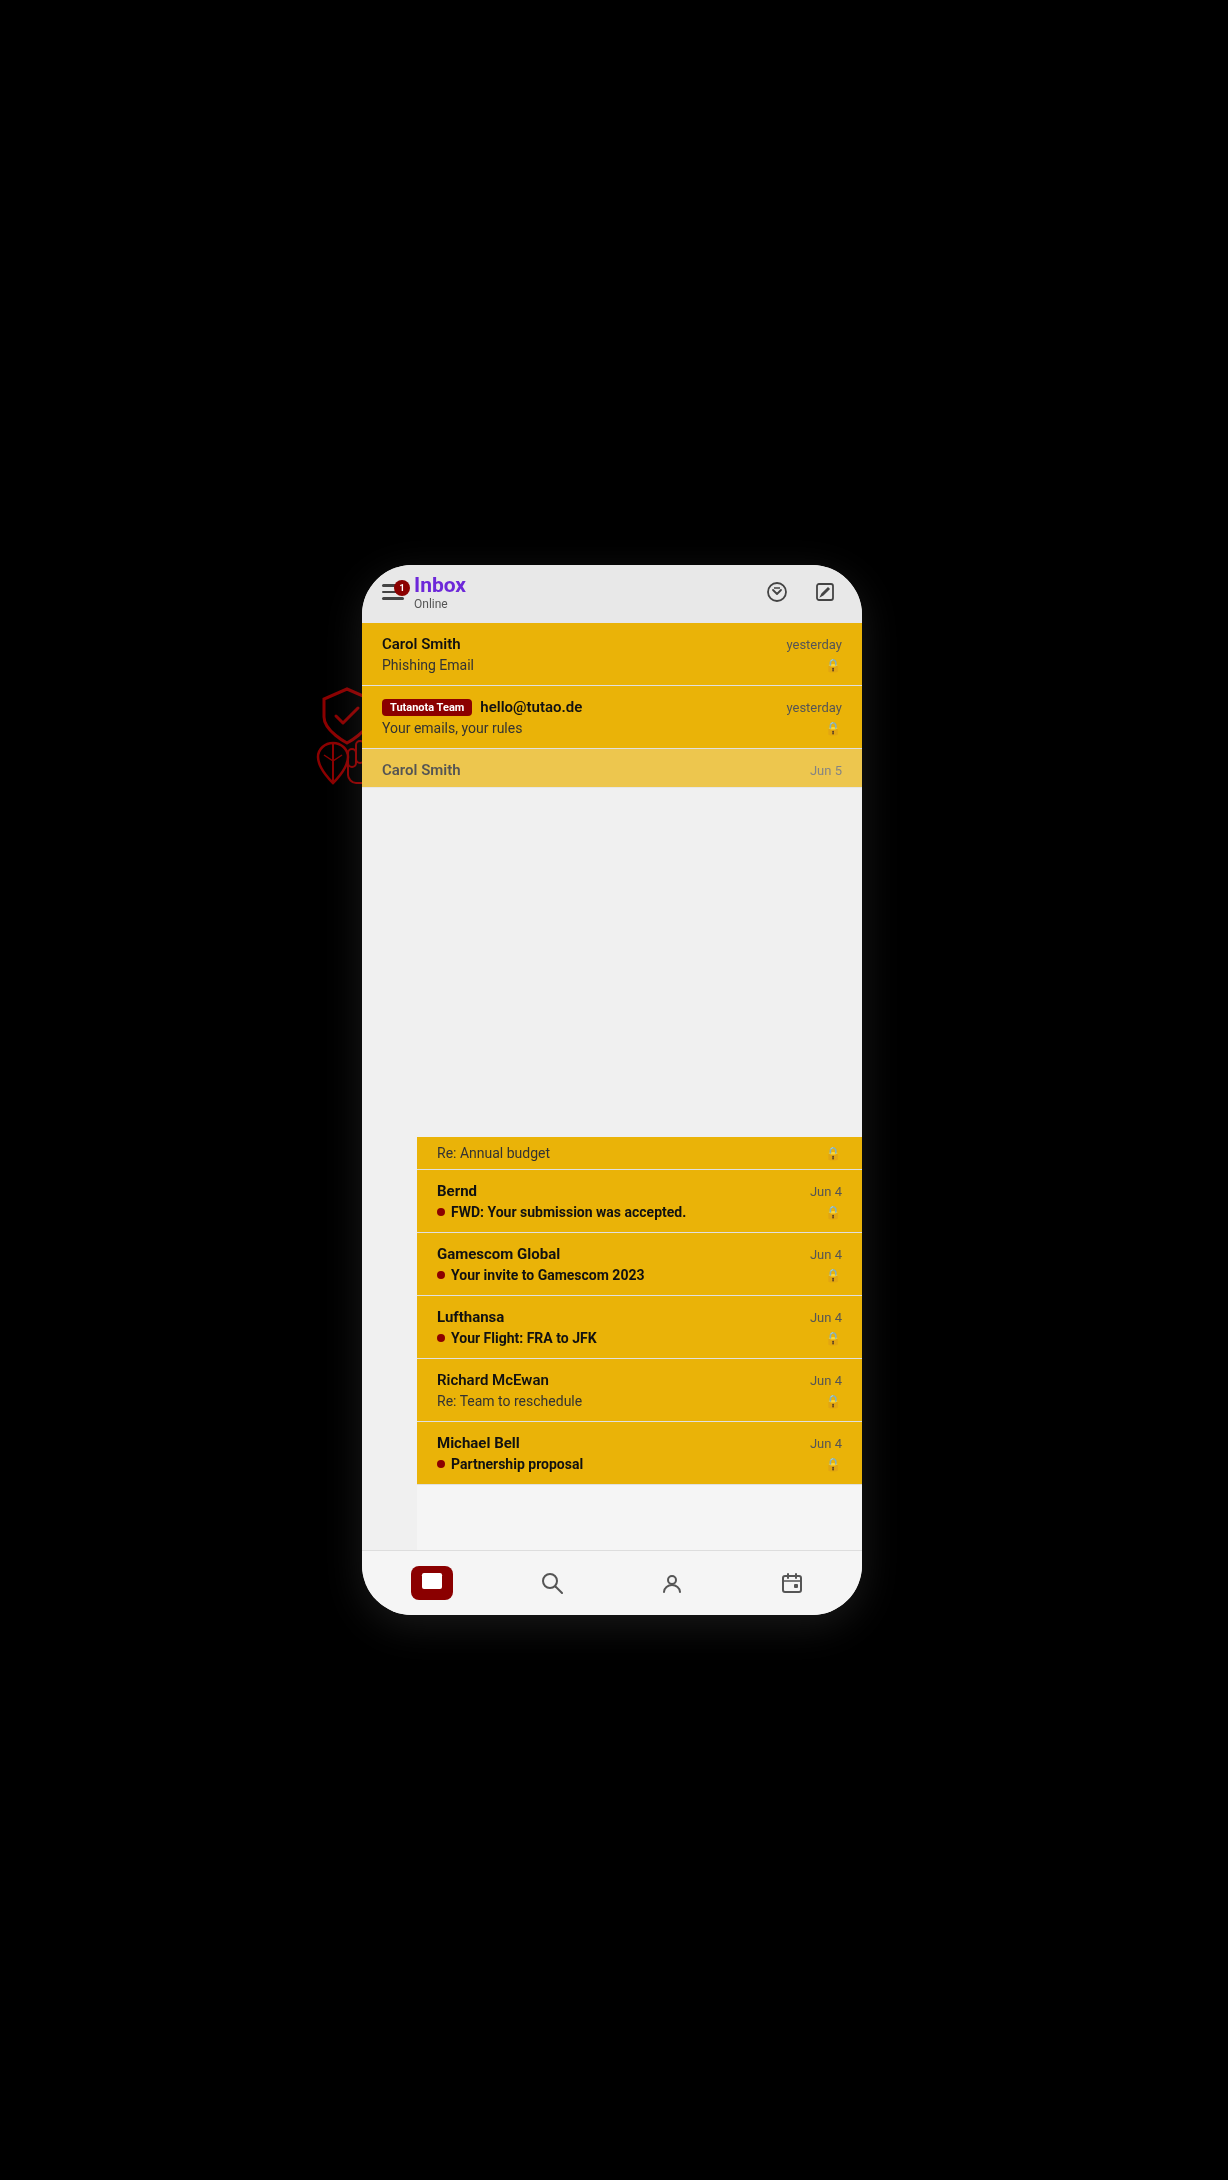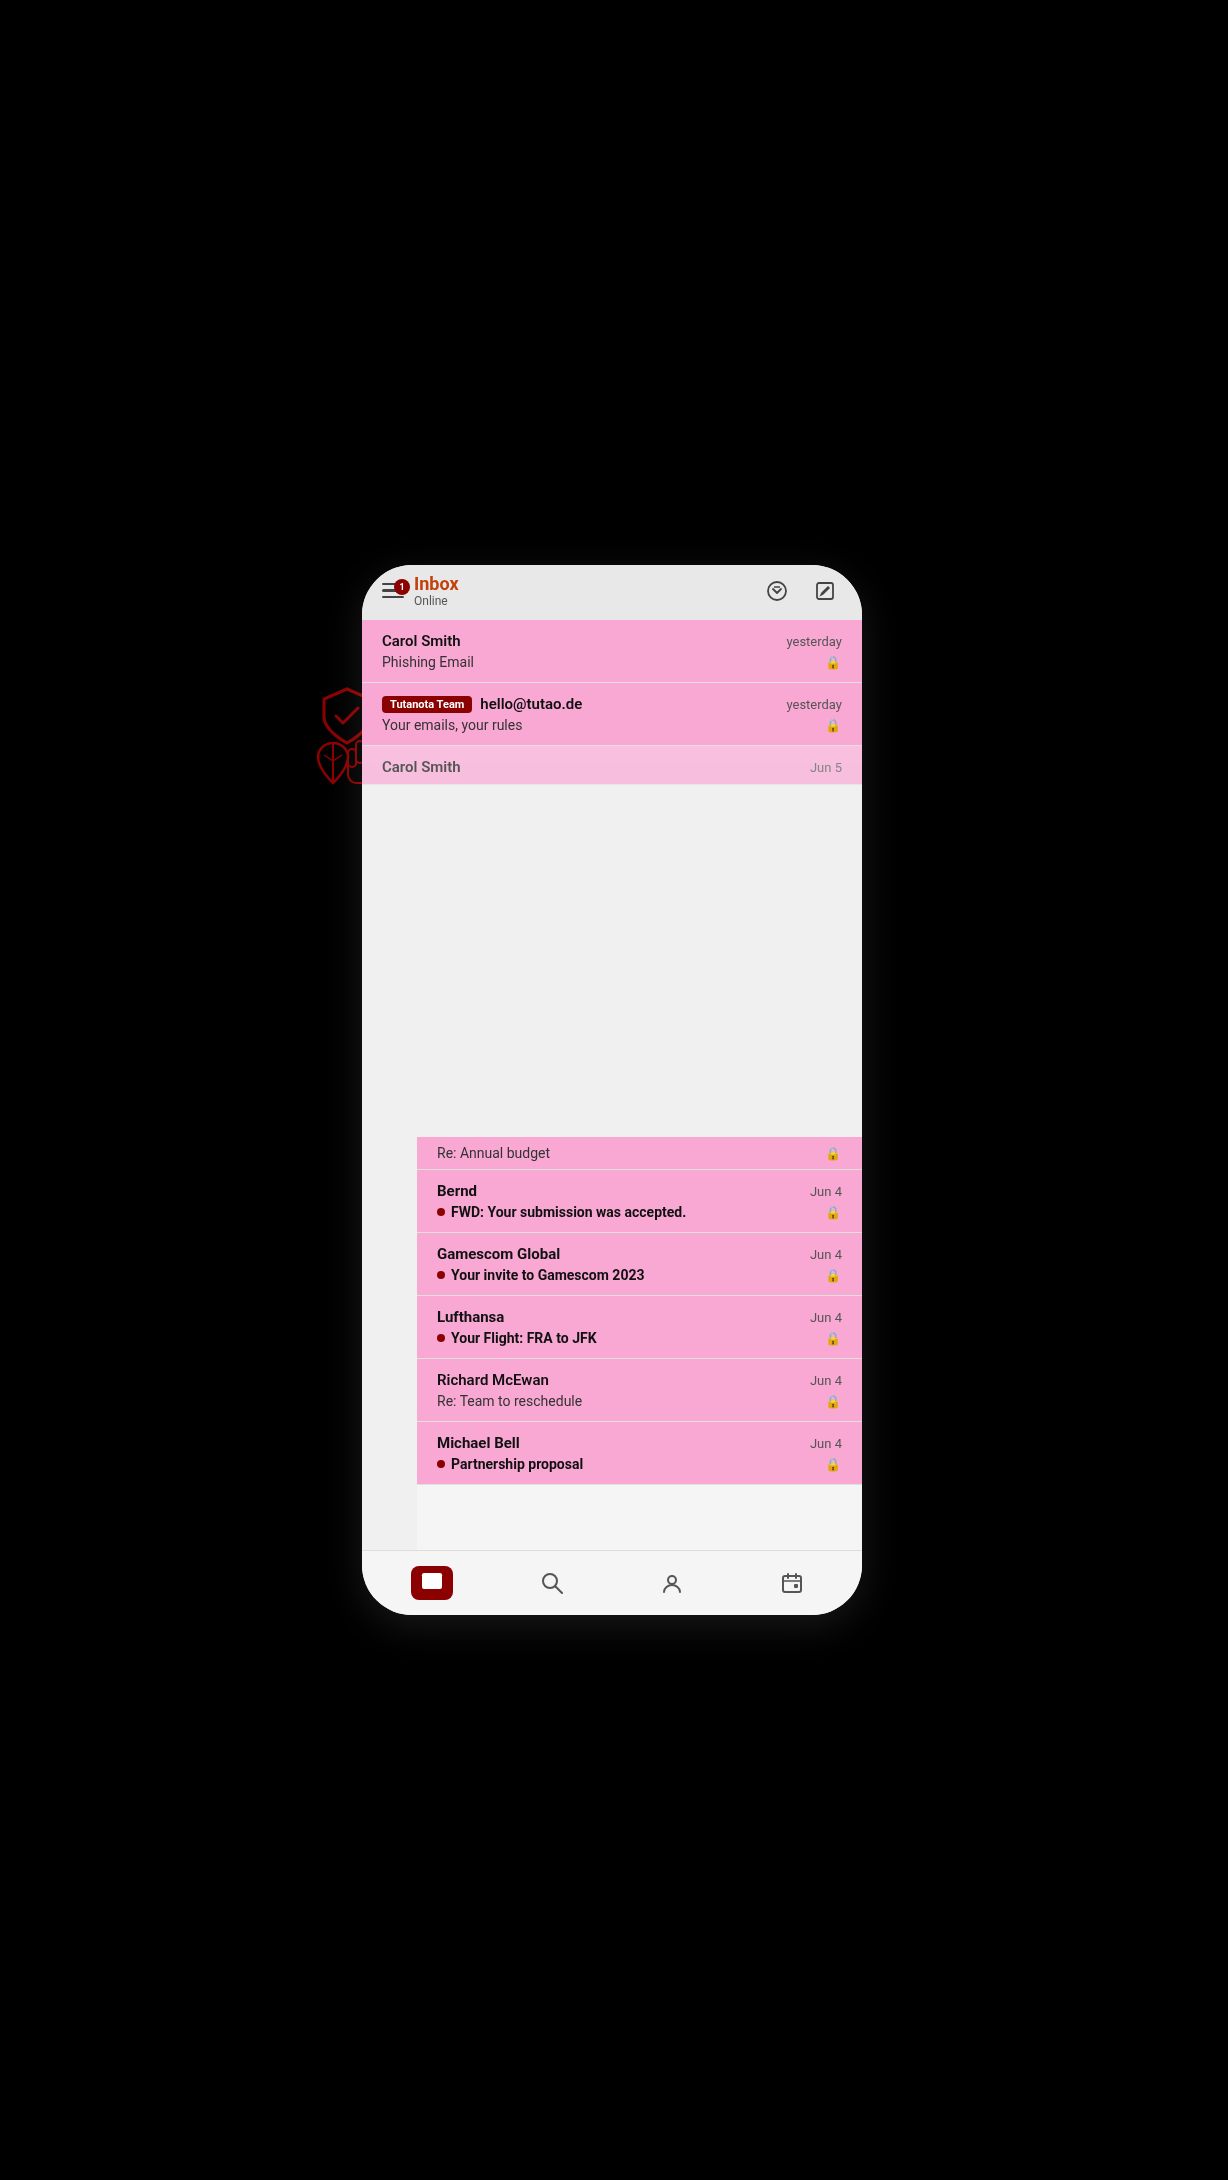--- a/index.html
+++ b/index.html
@@ -110,23 +110,23 @@
       border-radius: 50%;
       font-size: 9px;
       display: flex;
       align-items: center;
       justify-content: center;
       font-weight: bold;
     }
 
     .inbox-title-group {}
     .inbox-title {
-      font-size: 18px;
+      font-size: 21px;
       font-weight: 700;
-      color: #c2410c;
+      color: #6d28d9;
     }
     .inbox-subtitle {
       font-size: 12px;
       color: #555;
     }
 
     .inbox-header-actions {
       display: flex;
       gap: 14px;
     }
@@ -142,21 +142,21 @@
       cursor: pointer;
     }
 
     
     .email-list {
       background: #f5f5f5;
       flex: 1;
     }
 
     .email-item {
-      background: #f9a8d4;
+      background: #eab308;
       padding: 12px 20px;
       border-bottom: 1px solid #e0e0e0;
       cursor: pointer;
       position: relative;
     }
 
     .email-item-row1 {
       display: flex;
       justify-content: space-between;
       align-items: center;

